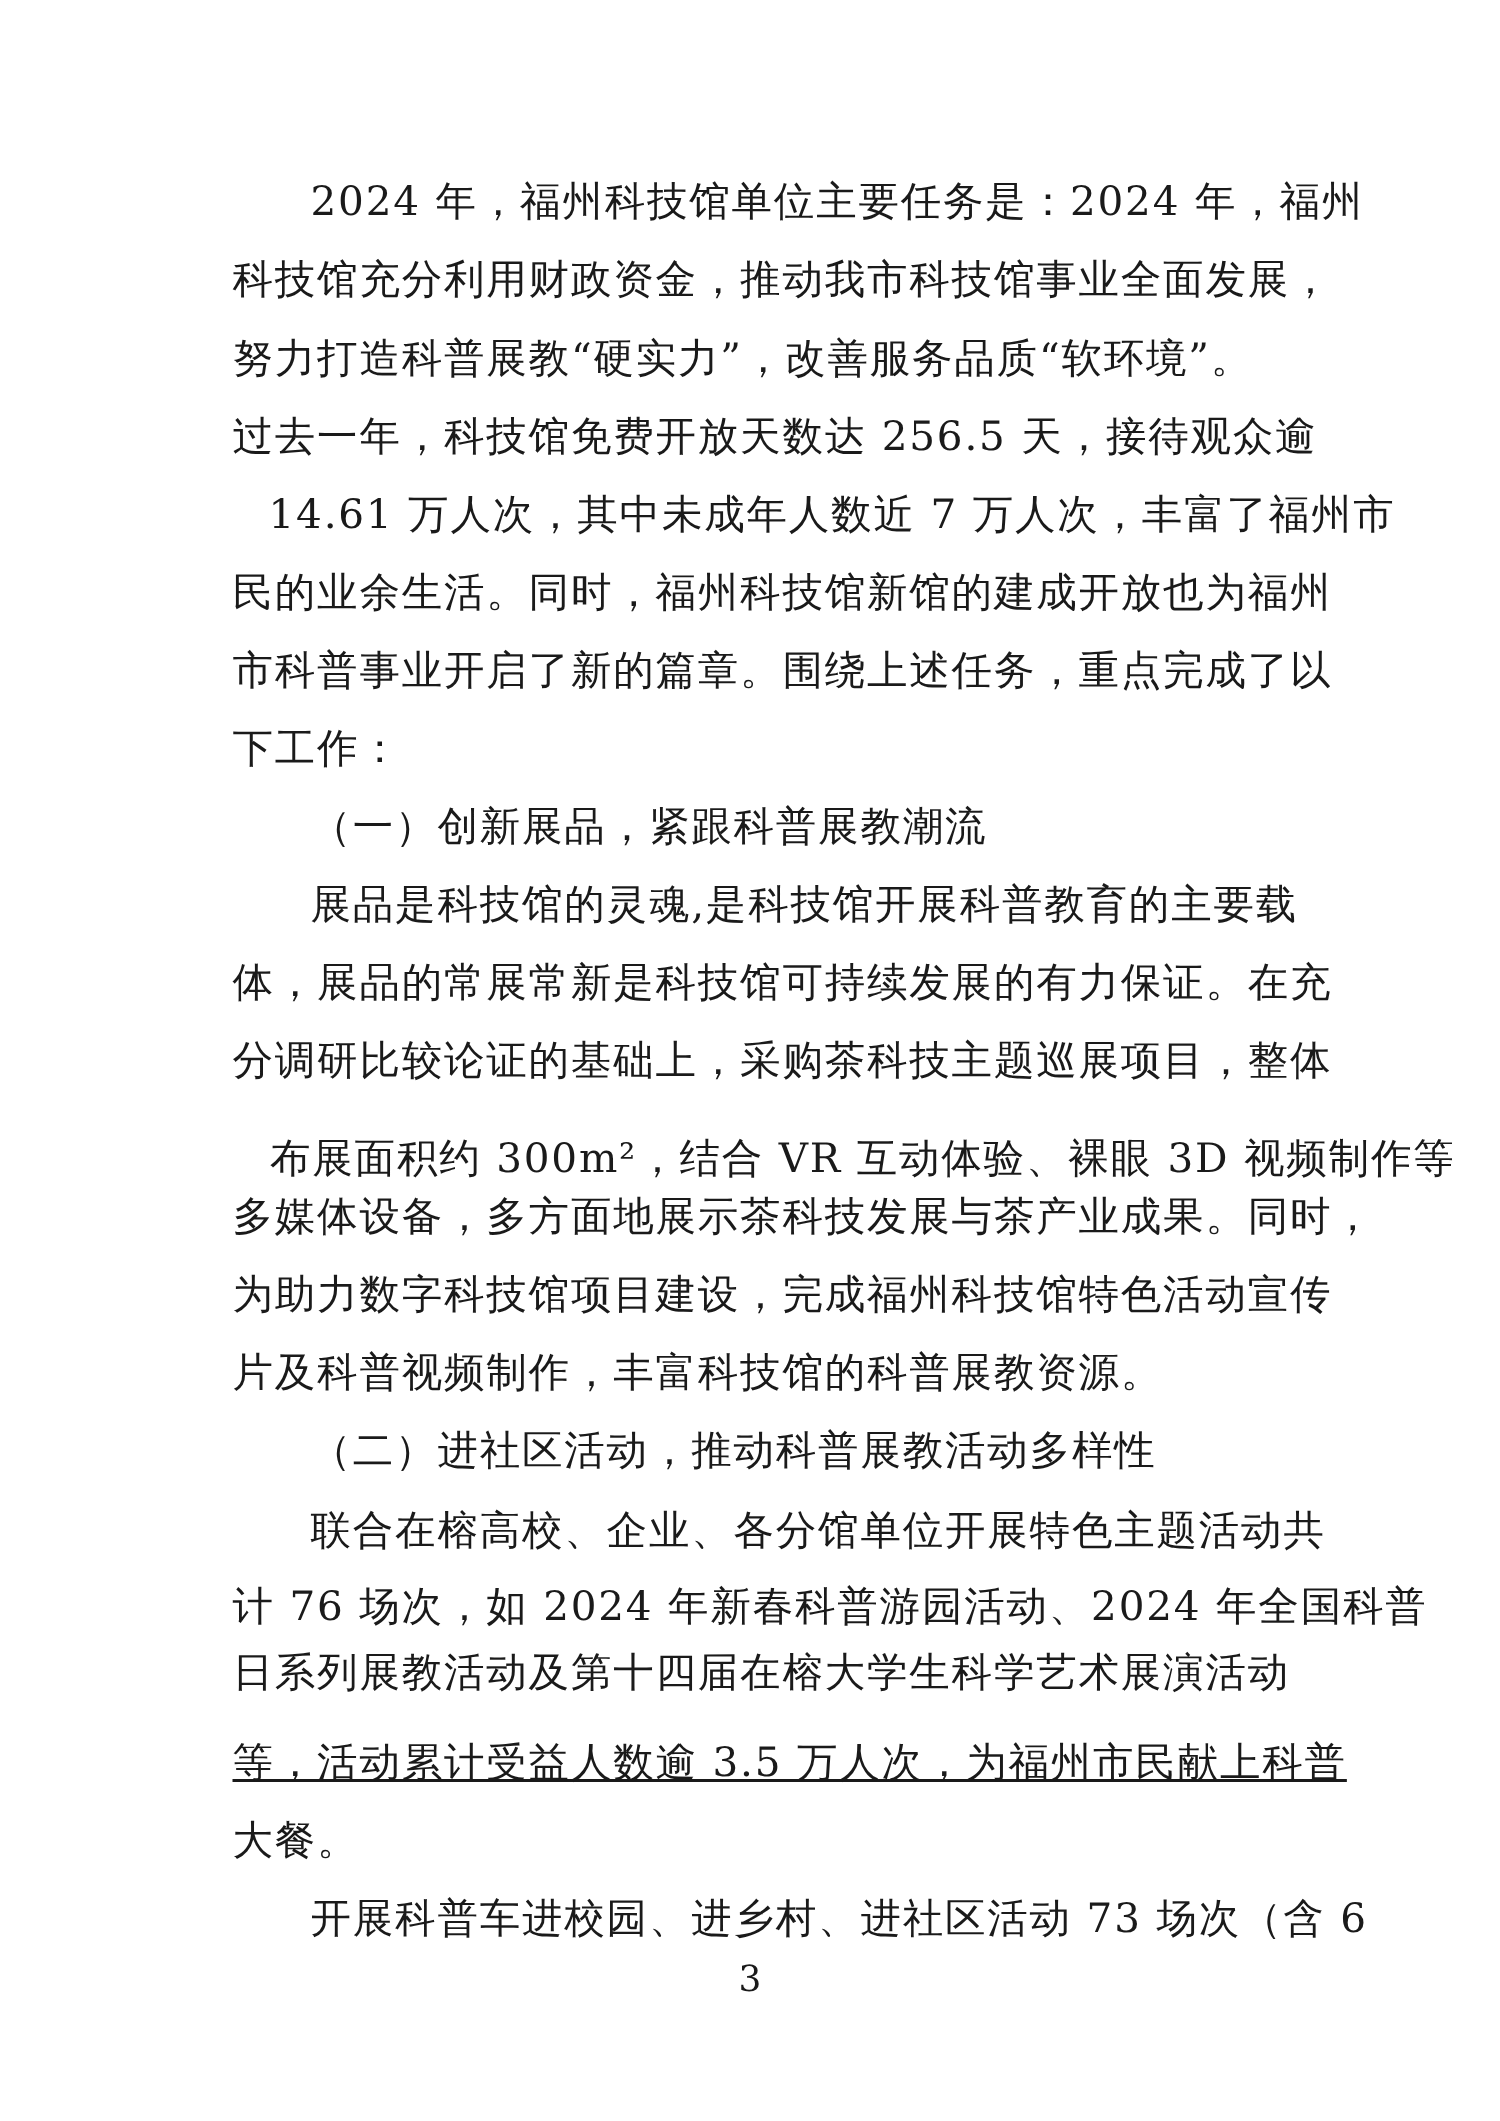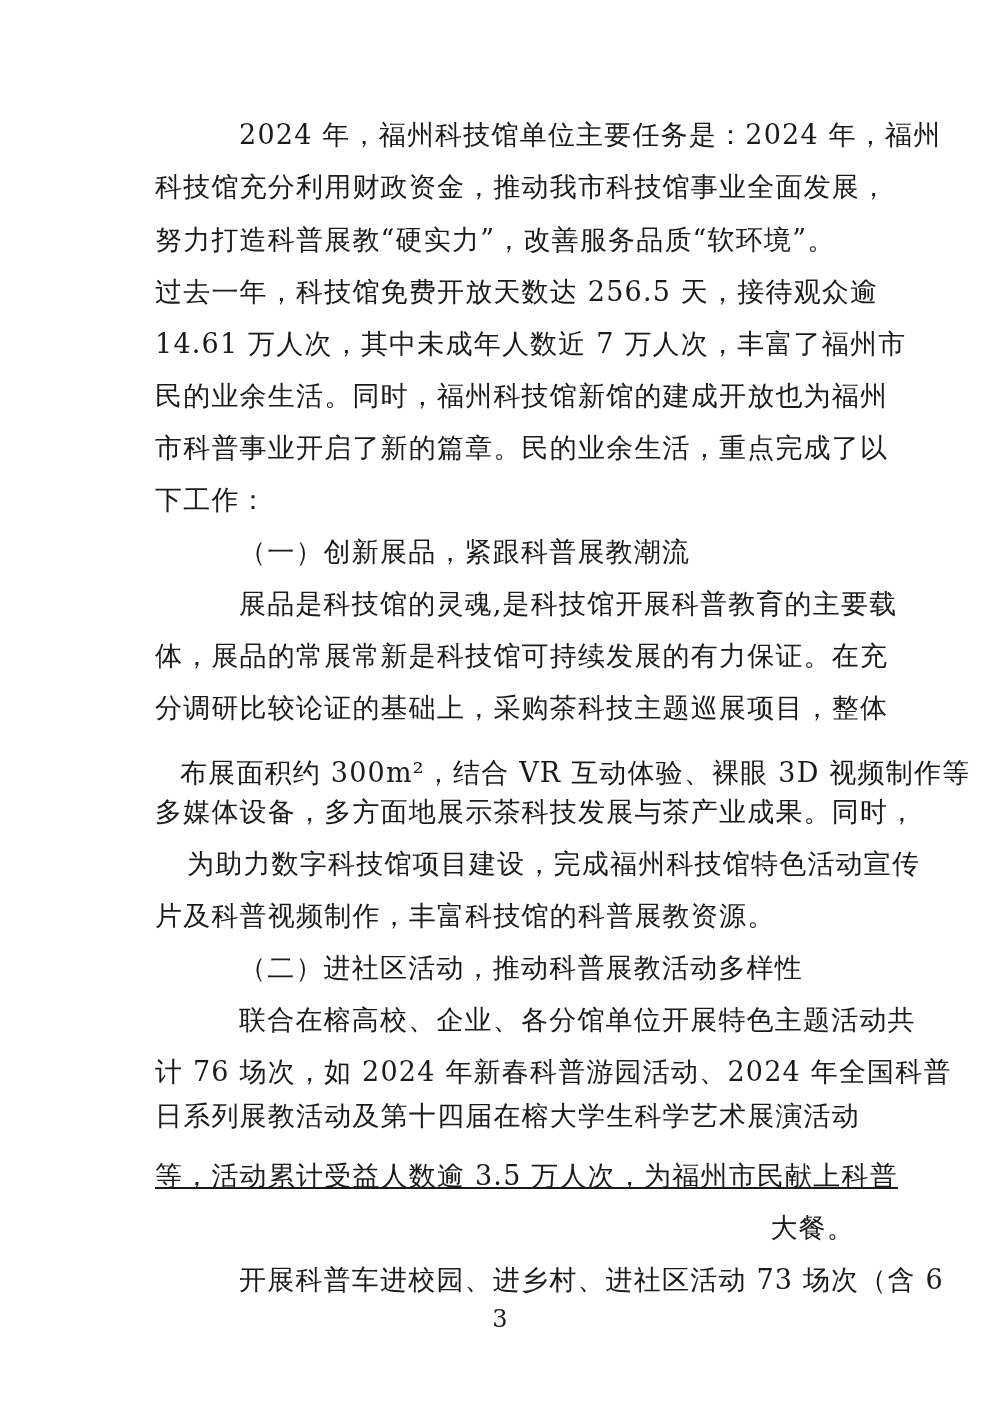--- a/index.html
+++ b/index.html
@@ -1,48 +1,48 @@
 <!DOCTYPE html>
 <html><head>
 <meta charset="utf-8">
 <style>
   html, body { margin:0; padding:0; background:#ffffff; }
   body { width:1000px; height:1414px; position:relative; overflow:hidden;
          font-family:"DejaVu Serif","Liberation Serif",serif; color:#1a1a1a; }
   .page { position:absolute; left:0; top:0; width:1000px; height:1414px; background:#fff; }
   .line { position:absolute; left:155px; width:700px; font-size:27px; line-height:32px;
           white-space:nowrap; letter-spacing:1.2px; }
-  .indent { left:207px;margin-left:32px; }
+  .indent { left:207px; }
   .heading { left:207px; }
   .pagenum { position:absolute; top:1305px; left:0; width:1000px; text-align:center;
              font-size:24px; }
 </style>
 </head>
 <body>
 
 <div class="page">
   <div id="lines">
       <div class="line indent" style="top: 119px;">2024 年，福州科技馆单位主要任务是：2024 年，福州</div>
       <div class="line" style="top: 171px;">科技馆充分利用财政资金，推动我市科技馆事业全面发展，</div>
       <div class="line" style="top: 224px;">努力打造科普展教“硬实力”，改善服务品质“软环境”。</div>
       <div class="line" style="top: 276px;">过去一年，科技馆免费开放天数达 256.5 天，接待观众逾</div>
-      <div class="line" style="top: 328px;">14.61 万人次，其中未成年人数近 7 万人次，丰富了福州市</div>
+      <div class="line" style="top: 328px; margin-left: 24px;">14.61 万人次，其中未成年人数近 7 万人次，丰富了福州市</div>
       <div class="line" style="top: 380px;">民的业余生活。同时，福州科技馆新馆的建成开放也为福州</div>
-      <div class="line" style="top: 432px;">市科普事业开启了新的篇章。民的业余生活，重点完成了以</div>
+      <div class="line" style="top: 432px;">市科普事业开启了新的篇章。围绕上述任务，重点完成了以</div>
       <div class="line" style="top: 484px;">下工作：</div>
       <div class="line indent heading" style="top: 536px;">（一）创新展品，紧跟科普展教潮流</div>
       <div class="line indent" style="top: 588px;">展品是科技馆的灵魂,是科技馆开展科普教育的主要载</div>
       <div class="line" style="top: 640px;">体，展品的常展常新是科技馆可持续发展的有力保证。在充</div>
       <div class="line" style="top: 692px;">分调研比较论证的基础上，采购茶科技主题巡展项目，整体</div>
       <div class="line" style="top: 757px; margin-left: 25px;">布展面积约 300m²，结合 VR 互动体验、裸眼 3D 视频制作等</div>
       <div class="line" style="top: 796px;">多媒体设备，多方面地展示茶科技发展与茶产业成果。同时，</div>
-      <div class="line" style="top: 848px; margin-left: 32px;">为助力数字科技馆项目建设，完成福州科技馆特色活动宣传</div>
+      <div class="line" style="top: 848px;">为助力数字科技馆项目建设，完成福州科技馆特色活动宣传</div>
       <div class="line" style="top: 900px;">片及科普视频制作，丰富科技馆的科普展教资源。</div>
       <div class="line indent heading" style="top: 952px;">（二）进社区活动，推动科普展教活动多样性</div>
       <div class="line indent" style="top: 1004px; font-family: Liberation Serif, serif;">联合在榕高校、企业、各分馆单位开展特色主题活动共</div>
       <div class="line" style="top: 1056px;">计 76 场次，如 2024 年新春科普游园活动、2024 年全国科普</div>
       <div class="line" style="top: 1100px;">日系列展教活动及第十四届在榕大学生科学艺术展演活动</div>
       <div class="line" style="top: 1160px; text-decoration: underline;">等，活动累计受益人数逾 3.5 万人次，为福州市民献上科普</div>
-      <div class="line" style="top: 1212px; text-align: right;">大餐。</div>
+      <div class="line" style="top: 1212px;">大餐。</div>
       <div class="line indent" style="top: 1264px;">开展科普车进校园、进乡村、进社区活动 73 场次（含 6</div>
     </div>
   <div class="pagenum">3</div>
 </div>
 
 </body></html>

